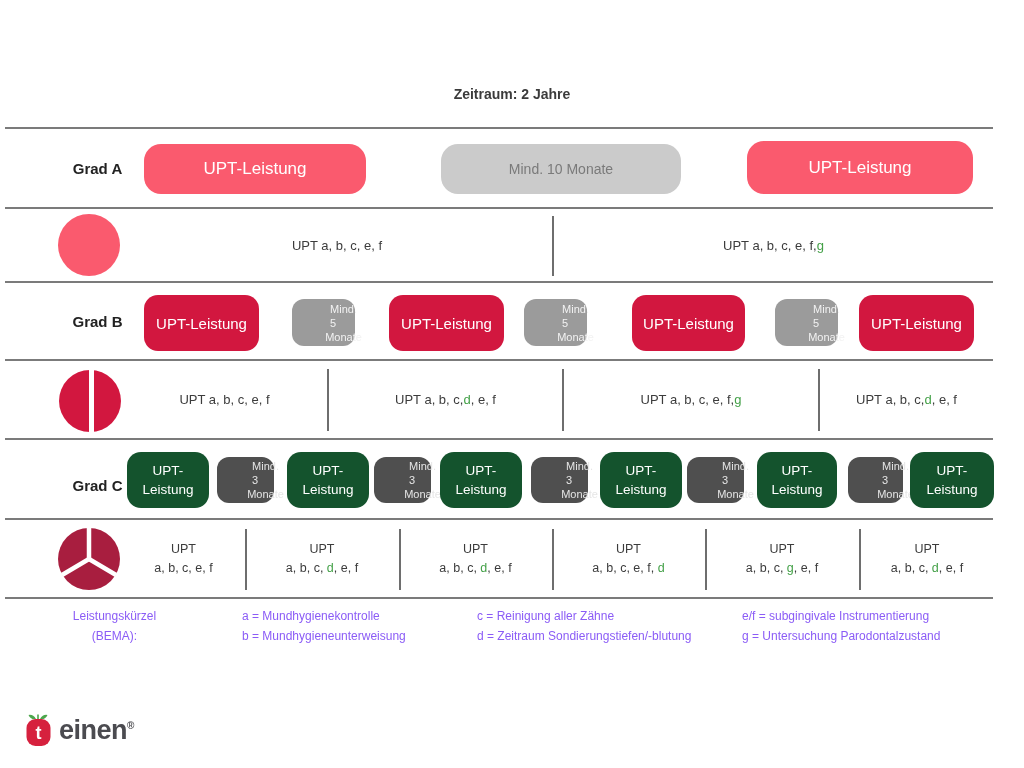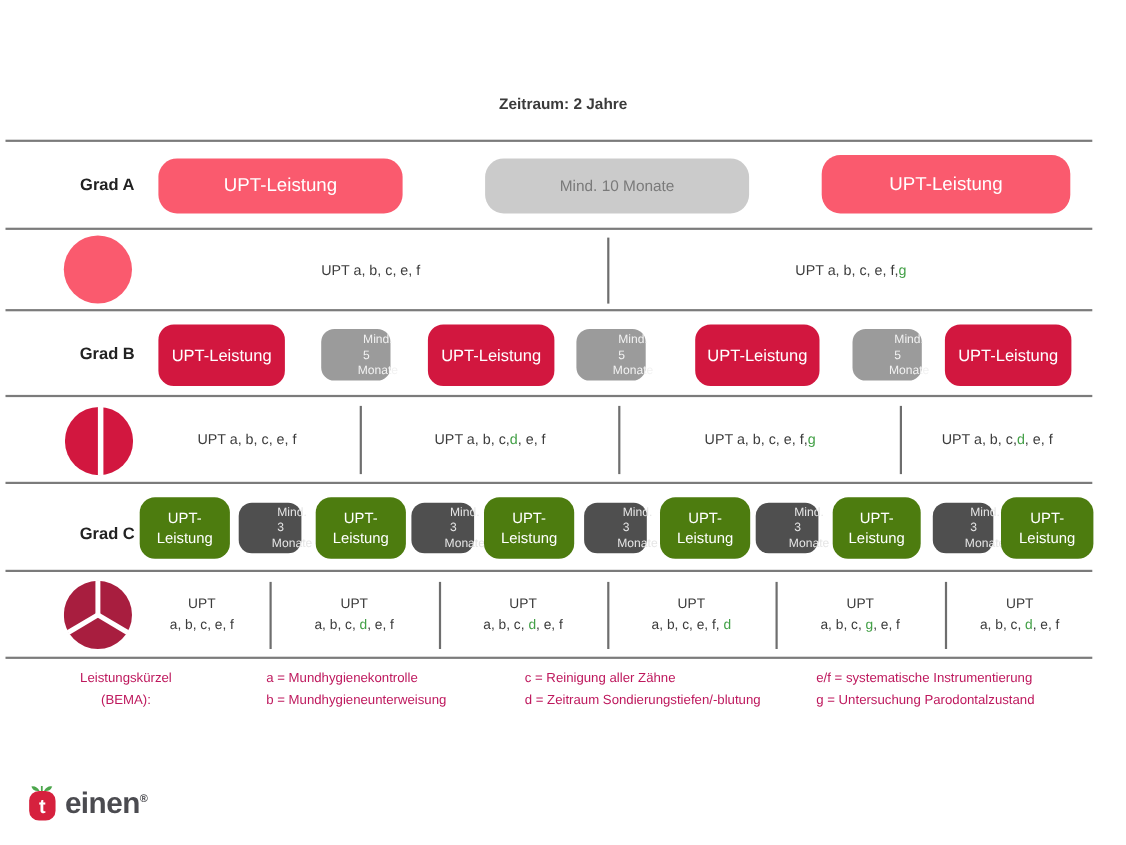--- a/index.html
+++ b/index.html
@@ -18,37 +18,37 @@
   .grade-label { position:absolute; left:45px; width:95px; top:0; bottom:0;
     display:flex; align-items:center; justify-content:center;
     font-size:15px; font-weight:bold; color:#222; }
 
   .btn { position:absolute; display:flex; flex-direction:column; align-items:center;
     justify-content:center; color:#fff; text-align:left; }
   .btn-a { background:#FA5A6E; border-radius:17px; font-size:17px; }
   .pill-a { position:absolute; background:#CBCBCB; border-radius:17px; color:#7a7a7a;
     font-size:14px; display:flex; align-items:center; justify-content:center; }
   .btn-b { background:#D2173F; border-radius:14px; font-size:15px; }
-  .btn-c { background:#4d7c0f; border-radius:14px; font-size:13.5px; line-height:19px; }
+  .btn-c { background:#14532d; border-radius:14px; font-size:13.5px; line-height:19px; }
   .pill-sm { position:absolute; border-radius:12px; display:flex; flex-direction:column;
     align-items:center; justify-content:center; font-size:11px; line-height:14px;padding-left:40px; }
   .pill-b { background:#9B9B9B; color:#f2f2f2; }
   .pill-c { background:#4F4F4F; color:#e6e6e6; }
 
   .circle-a { position:absolute; width:62px; height:62px; border-radius:50%; background:#FA5A6E; }
   .circle-svg { position:absolute; }
 
   .cell { position:absolute; top:0; bottom:0; display:flex; align-items:center;
     justify-content:center; font-size:13px; color:#3c3c3c; }
   .cell2 { position:absolute; top:0; bottom:0; display:flex; flex-direction:column;
     align-items:center; justify-content:center; font-size:12.5px; color:#3c3c3c;
     line-height:19px; }
   .vdiv { position:absolute; width:2px; background:#6e6e6e; }
 
-  .legend-col { position:absolute; top:7px; font-size:12px; line-height:20px; color:#be185d; }
+  .legend-col { position:absolute; top:7px; font-size:12px; line-height:20px; color:#8b5cf6; }
   .legend-center { text-align:center; }
 
   .footnote { position:absolute; top:659px; left:0; right:0; text-align:center;
     font-size:10.5px; color:#3a3a3a; }
 
   .logo { position:absolute; left:25px; top:712px; display:flex; align-items:center; }
   .logo-text { font-size:27px; font-weight:bold; color:#4b4b50; margin-left:7px;
     letter-spacing:-0.5px; }
   .logo-reg { font-size:10px; vertical-align:super; font-weight:bold; color:#4b4b50; }
 </style>
@@ -221,21 +221,21 @@
     </div>
     <div class="legend-col" style="left:237px;">
       <div>a = Mundhygienekontrolle</div>
       <div>b = Mundhygieneunterweisung</div>
     </div>
     <div class="legend-col" style="left:472px;">
       <div>c = Reinigung aller Zähne</div>
       <div>d = Zeitraum Sondierungstiefen/-blutung</div>
     </div>
     <div class="legend-col" style="left:737px;">
-      <div>e/f = systematische Instrumentierung</div>
+      <div>e/f = subgingivale Instrumentierung</div>
       <div>g = Untersuchung Parodontalzustand</div>
     </div>
   </div>
 
 
   <div class="logo">
     <svg width="27" height="36" viewBox="0 0 27 36">
       <path d="M11 7 Q8 2 3.5 3 Q5.5 8 11 7 Z" fill="#4CA64C"></path>
       <path d="M15 7 Q18 2 22.5 3 Q20.5 8 15 7 Z" fill="#4CA64C"></path>
       <line x1="13" y1="2.5" x2="13" y2="7.5" stroke="#4CA64C" stroke-width="1.6"></line>

